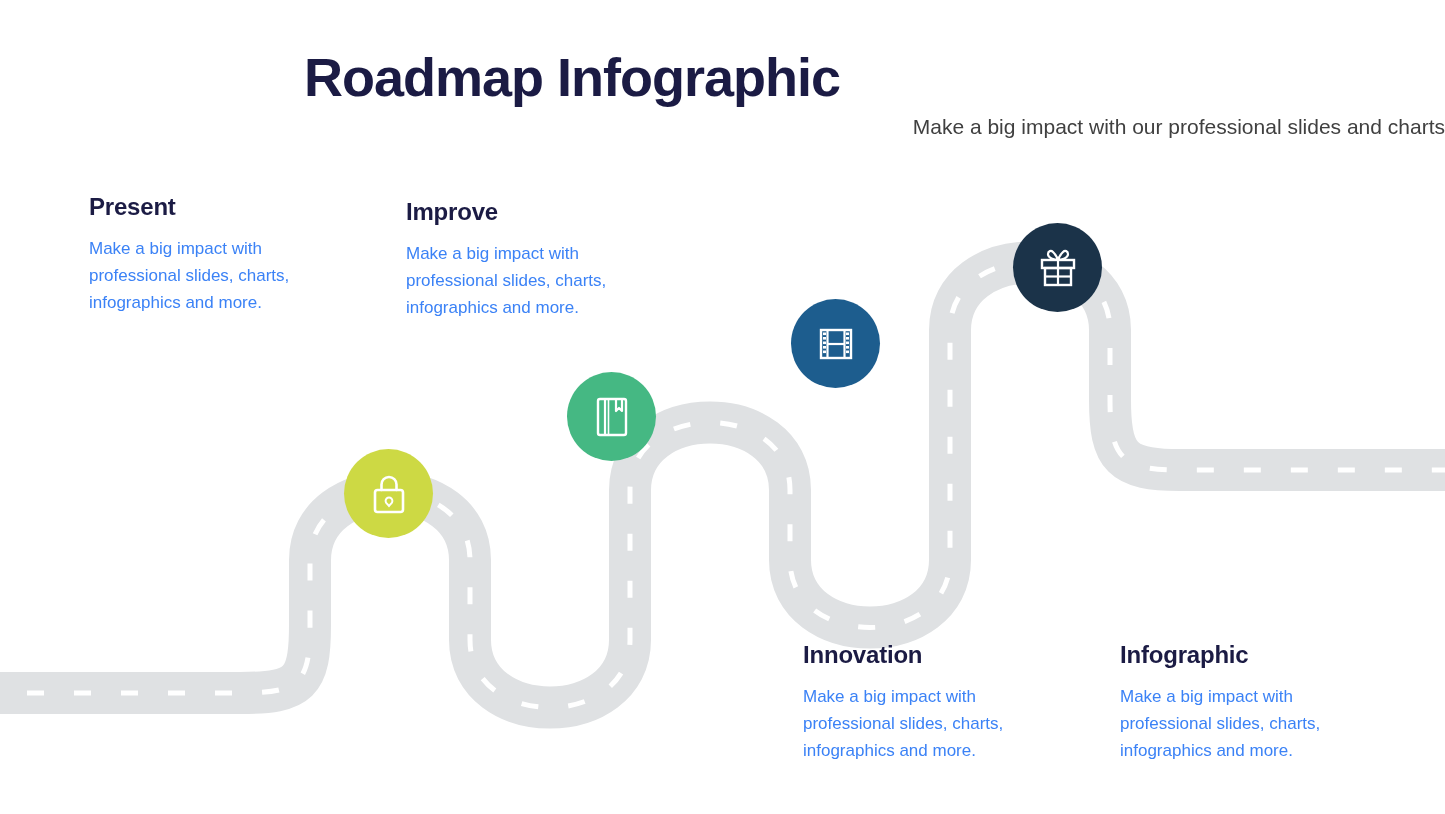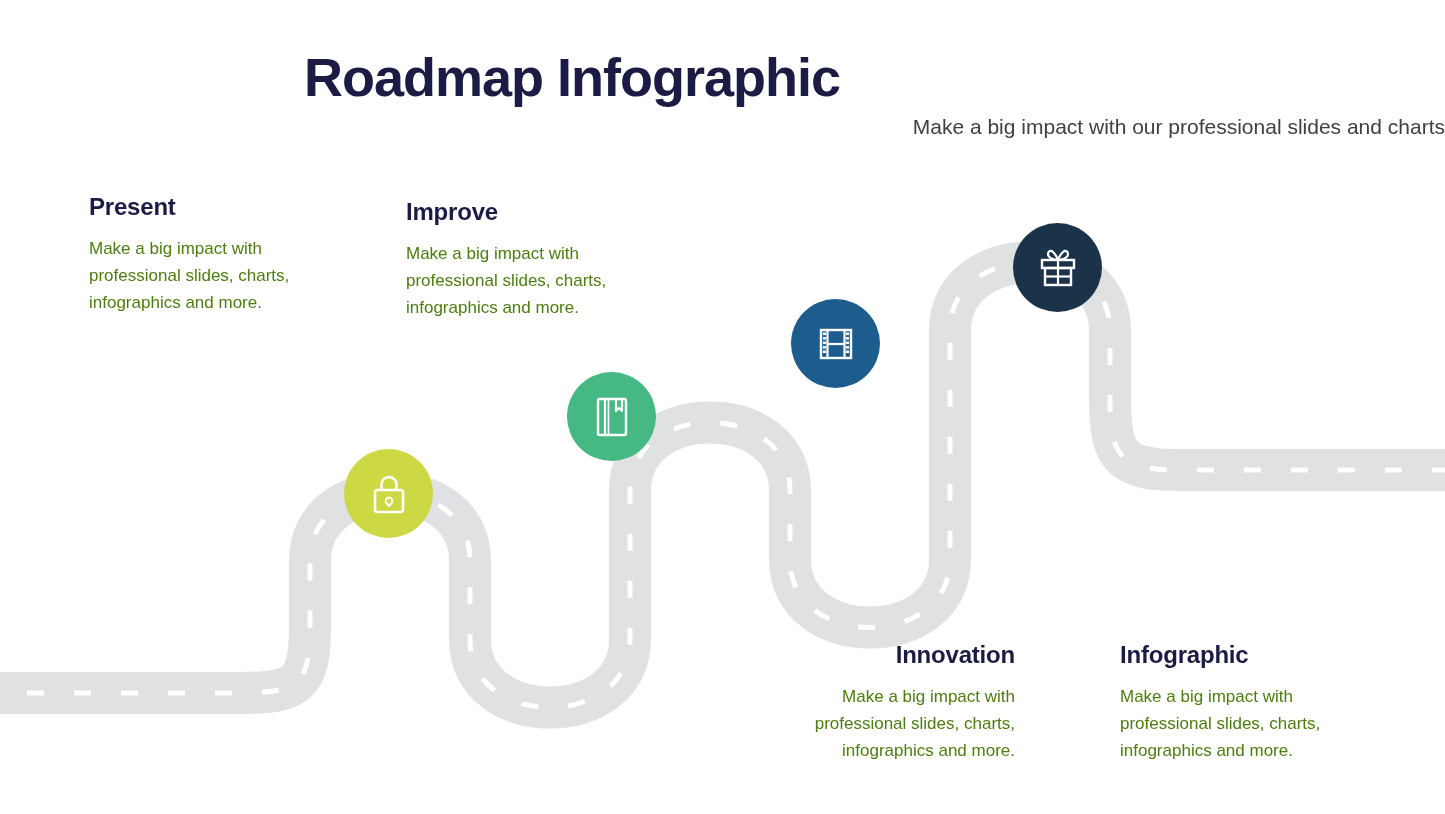--- a/index.html
+++ b/index.html
@@ -47,25 +47,25 @@
         align-items:center;justify-content:center;}
   .node svg{display:block;}
 
   
   .block{position:absolute;width:250px;}
   .block h3{
     margin:0 0 14px 0;font-size:24px;font-weight:bold;color:#1b1b44;
     letter-spacing:-0.2px;line-height:28px;
   }
   .block p{
-    margin:0;font-size:17px;color:#4d7c0f;line-height:27px;font-weight:400;
+    margin:0;font-size:17px;color:#3b82f6;line-height:27px;font-weight:400;
   }
   .b-identify{left:89px;top:193px;}
   .b-improve{left:406px;top:198px;}
-  .b-innovation{left:765px;top:641px;text-align:right;}
+  .b-innovation{left:803px;top:641px;}
   .b-management{left:1120px;top:641px;}
 </style>
 </head>
 <body>
 
 <div class="slide">
 
   <svg class="road-layer" viewBox="0 0 1445 814" width="1445" height="814">
 
     <path d="M -20 693

